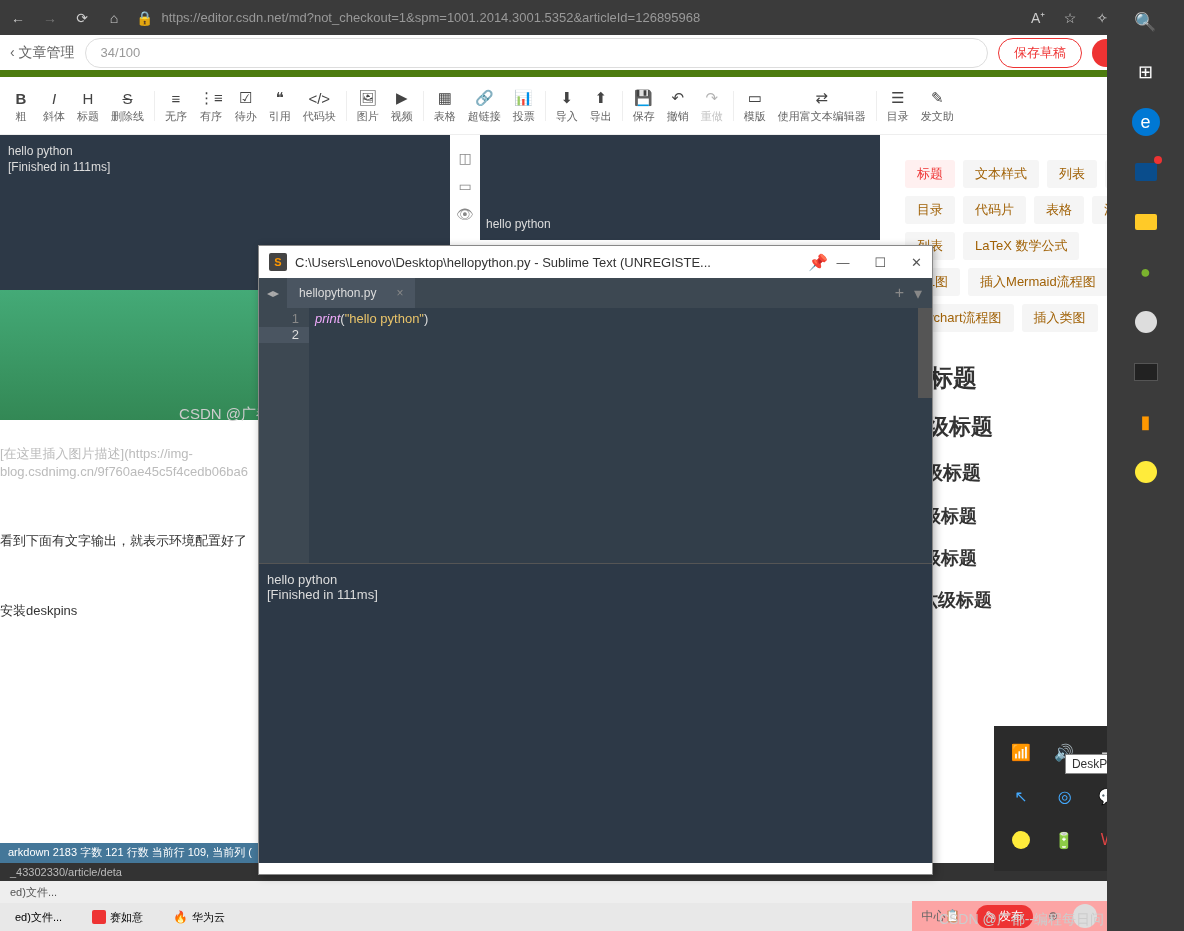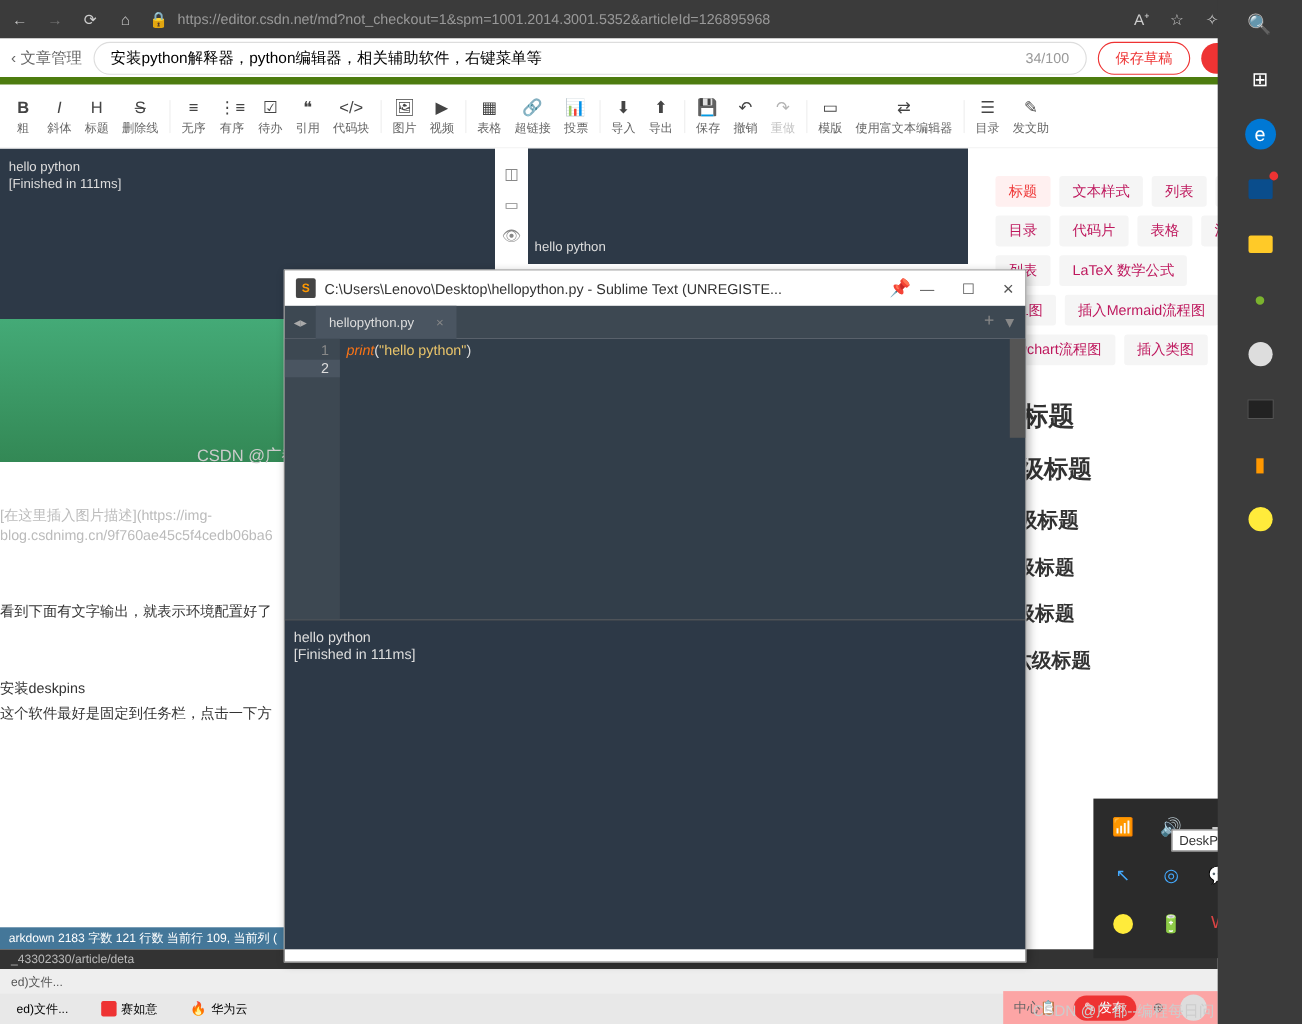--- a/index.html
+++ b/index.html
@@ -24,21 +24,21 @@
 .output-box{background:#2d3947;color:#ddd;font-family:Consolas,monospace;font-size:12px;padding:8px;height:155px;line-height:16px}
 .csdn-watermark{position:absolute;top:270px;left:0;right:0;text-align:center;color:#ccc;font-size:15px}
 .placeholder-text{color:#bbb;font-size:13px;padding:0;line-height:18px}
 .body-text{color:#333;font-size:13px;line-height:20px;margin-top:50px}
 .center-tools{width:30px;background:#fff;display:flex;flex-direction:column;align-items:center;gap:12px;padding-top:15px;color:#888}
 .center-tools div{cursor:pointer;font-size:14px}
 .right-pane{flex:1;background:#fff;padding:15px;overflow:hidden}
 .syntax-panel{padding:10px}
 .syntax-title{font-size:17px;font-weight:bold;margin-bottom:15px}
 .tag-row{display:flex;flex-wrap:wrap;gap:8px;margin-bottom:8px}
-.tag{background:#f5f5f5;color:#be185d;padding:5px 12px;border-radius:3px;font-size:13px;cursor:pointer}
+.tag{background:#f5f5f5;color:#a16207;padding:5px 12px;border-radius:3px;font-size:13px;cursor:pointer}
 .tag.active{color:#e33;background:#fff0f0}
 .heading-list{margin-top:30px}
 .heading-list div{font-size:18px;font-weight:bold;margin-bottom:18px;color:#333}
 .h4{font-size:16px}
 .h5{font-size:14px}
 .h6{font-size:13px;color:#666}
 .sublime-window{position:absolute;left:258px;top:245px;width:675px;height:630px;background:#fff;border:1px solid #888;box-shadow:2px 2px 8px rgba(0,0,0,0.3);z-index:100}
 .sublime-title{height:32px;background:#fff;display:flex;align-items:center;padding:0 10px;gap:8px;font-size:13px;color:#333}
 .sublime-title .st-icon{width:18px;height:18px;background:#444;border-radius:2px;display:flex;align-items:center;justify-content:center;color:#ff9800;font-size:11px;font-weight:bold}
 .sublime-title .title-text{flex:1;white-space:nowrap;overflow:hidden;text-overflow:ellipsis}
@@ -47,21 +47,21 @@
 .win-controls span{cursor:pointer}
 .sublime-tabs{height:30px;background:#3d4852;display:flex;align-items:center}
 .tab-arrows{padding:0 8px;color:#aaa;font-size:12px}
 .sublime-tab{background:#4a5561;color:#ddd;padding:6px 12px;font-size:12px;display:flex;align-items:center;gap:20px;height:30px}
 .tab-close{color:#888;cursor:pointer}
 .tab-right{margin-left:auto;padding:0 10px;color:#888;display:flex;gap:10px}
 .sublime-editor{height:255px;background:#323e4a;display:flex;font-family:Consolas,monospace;font-size:13px;position:relative}
 .gutter{width:50px;background:#3d4852;color:#888;text-align:right;padding:3px 10px 3px 0;line-height:16px}
 .gutter .current{background:#4a5561;color:#ddd;display:block;margin:0 -10px 0 0;padding-right:10px}
 .code-area{flex:1;padding:3px 6px;color:#ddd;line-height:16px}
-.kw{color:#f97316;font-style:italic}
+.kw{color:#f0abfc;font-style:italic}
 .str{color:#e9c46a}
 .scrollbar{position:absolute;right:0;top:0;width:14px;height:90px;background:#555}
 .sublime-output{height:300px;background:#2d3947;border-top:1px solid #555;color:#ddd;font-family:Consolas,monospace;font-size:13px;padding:8px;line-height:15px}
 .sublime-status{height:18px;background:#3d4852;color:#ccc;font-size:11px;padding:0 8px;display:flex;justify-content:flex-end;align-items:center;gap:15px}
 .bottom-status{position:absolute;bottom:68px;left:0;height:20px;background:#479;color:#fff;font-size:11px;padding:2px 8px;width:260px;white-space:nowrap;overflow:hidden}
 .bottom-tabs{position:absolute;bottom:0;left:0;right:77px;height:68px;background:#f5f5f5;display:flex;flex-direction:column}
 .tab-row{display:flex;height:20px;font-size:11px;color:#555;align-items:center}
 .tab-item{padding:0 10px;white-space:nowrap;display:flex;align-items:center;gap:4px}
 .browser-tab-bar{height:28px;background:#e8e8e8;display:flex;align-items:center;padding:0 5px;font-size:11px;gap:10px}
 .preview-img{height:105px;background:#2d3947;margin-top:0}
@@ -133,21 +133,20 @@
   <span class="nav-icon">A⁺</span>
   <span class="nav-icon">☆</span>
   <span class="nav-icon">✧</span>
   <span class="nav-icon">⧉</span>
   <span class="nav-icon">⋯</span>
 </div>
 
 <div class="editor-header">
   <span class="back-link">‹ <span>文章管理</span></span>
   <div class="title-input">
-    <input value="安装python解释器，python编辑器，相关辅助软件，右键菜单等" style="">
     <span class="counter">34/100</span>
   </div>
   <button class="btn-draft">保存草稿</button>
   <button class="btn-publish">发布文章</button>
 </div>
 
 <div class="toolbar">
   <div class="tool-item">
       <span class="ico">
         <b>B</b>
@@ -256,27 +255,26 @@
 </div>
 
 <div class="main-area">
   <div class="left-pane">
     <div class="output-box">
       <div>hello python</div>
       <div>[Finished in 111ms]</div>
     </div>
     <div style="height:130px;background:linear-gradient(#4a7,#385)"></div>
     <div class="csdn-watermark">CSDN @广都</div>
-    <div class="placeholder-text" style="margin-top:40px">
+    <div class="placeholder-text" style="margin-top:25px">
       <div>[在这里插入图片描述](https://img-</div>
       <div>blog.csdnimg.cn/9f760ae45c5f4cedb06ba6</div>
     </div>
     <div class="body-text">看到下面有文字输出，就表示环境配置好了</div>
     <div class="body-text" style="">安装deskpins</div>
-    <div class="body-text" style="margin-top:3px">这个软件最好是固定到任务栏，点击一下方</div>
   </div>
   <div class="center-tools">
     <div>◫</div>
     <div>▭</div>
     <div>👁</div>
   </div>
   <div class="right-pane">
     <div style="position:absolute;top:135px;left:480px;width:400px">
       <div class="preview-img" style="padding:6px;color:#ddd;font-family:Consolas,monospace;font-size:12px">
         <div style="height:76px"></div>

